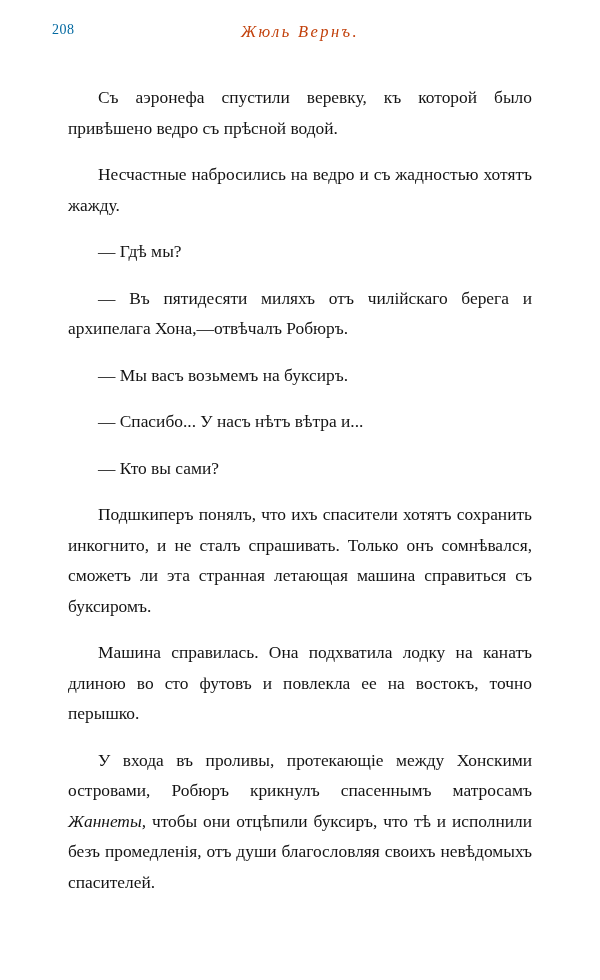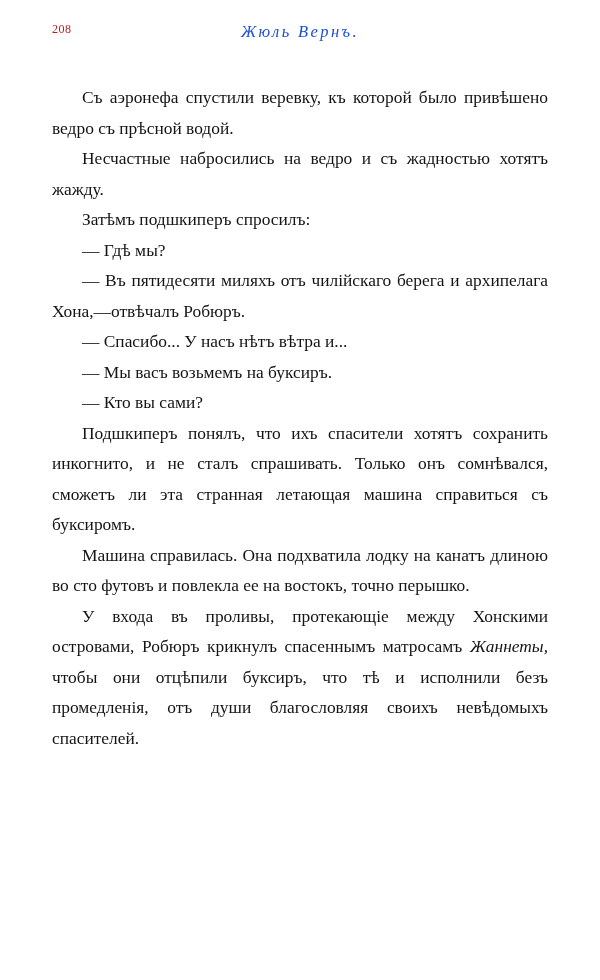--- a/index.html
+++ b/index.html
@@ -24,48 +24,48 @@
   .header {
     position: relative;
     height: 34px;
     display: flex;
     align-items: flex-start;
   }
   .folio {
     position: absolute;
     left: 0;
     top: 0;
-    font-size: 12px;
+    font-size: 14px;
     letter-spacing: 0.5px;
-    color: #b91c1c;
+    color: #0369a1;
     font-family: Liberation Serif, serif;
   }
   .running-title {
     position: absolute;
     left: 0;
     right: 0;
     top: 0;
     text-align: center;
     font-style: italic;
     font-size: 16.5px;
     letter-spacing: 2.4px;
-    color: #1d4ed8;
+    color: #c2410c;
     font-family: "Liberation Serif", "DejaVu Serif", serif;
   }
   .body-text {
     margin-top: 26px;
     font-size: 17.4px;
     line-height: 30.5px;
     text-align: justify;
     text-justify: inter-word;
     color: #141414;
     hyphens: manual;
   }
   .body-text p {
-    margin: 0;
+    margin: 16px;
     text-indent: 30px;
   }
   .body-text p.dialogue {
     text-indent: 30px;
   }
   .italic {
     font-style: italic;
   }
   
   .page::after {
@@ -82,25 +82,24 @@
 <div class="page">
 
   <div class="header">
     <div class="folio">208</div>
     <div class="running-title">Жюль Вернъ.</div>
   </div>
 
   <div class="body-text">
     <p>Съ аэронефа спустили веревку, къ которой было привѣшено ведро съ прѣсной водой.</p>
     <p>Несчастные набросились на ведро и съ жадностью хотятъ жажду.</p>
-    <p>Затѣмъ подшкиперъ спросилъ:</p>
     <p class="dialogue">— Гдѣ мы?</p>
     <p class="dialogue">— Въ пятидесяти миляхъ отъ чилійскаго берега и архипелага Хона,—отвѣчалъ Робюръ.</p>
+    <p class="dialogue">— Мы васъ возьмемъ на буксиръ.</p>
     <p class="dialogue">— Спасибо... У насъ нѣтъ вѣтра и...</p>
-    <p class="dialogue">— Мы васъ возьмемъ на буксиръ.</p>
     <p class="dialogue">— Кто вы сами?</p>
     <p>Подшкиперъ понялъ, что ихъ спасители хотятъ сохранить инкогнито, и не сталъ спрашивать. Только онъ сомнѣвался, сможетъ ли эта странная летающая машина справиться съ буксиромъ.</p>
     <p>Машина справилась. Она подхватила лодку на канатъ длиною во сто футовъ и повлекла ее на востокъ, точно перышко.</p>
     <p>
       <span>У входа въ проливы, протекающіе между Хонскими островами, Робюръ крикнулъ спасеннымъ матросамъ </span><span class="italic">Жаннеты,</span><span> чтобы они отцѣпили буксиръ, что тѣ и исполнили безъ промедленія, отъ души благословляя своихъ невѣдомыхъ спасителей.</span>
     </p>
 
   </div>
 
 </div>

